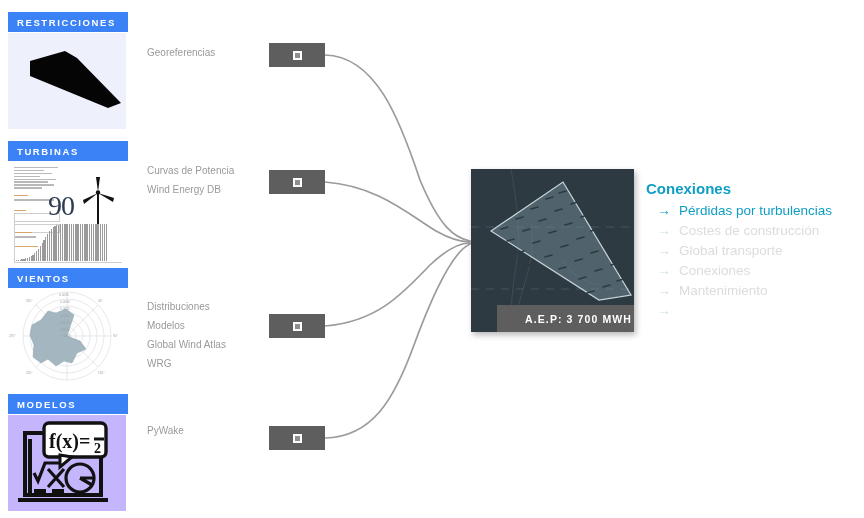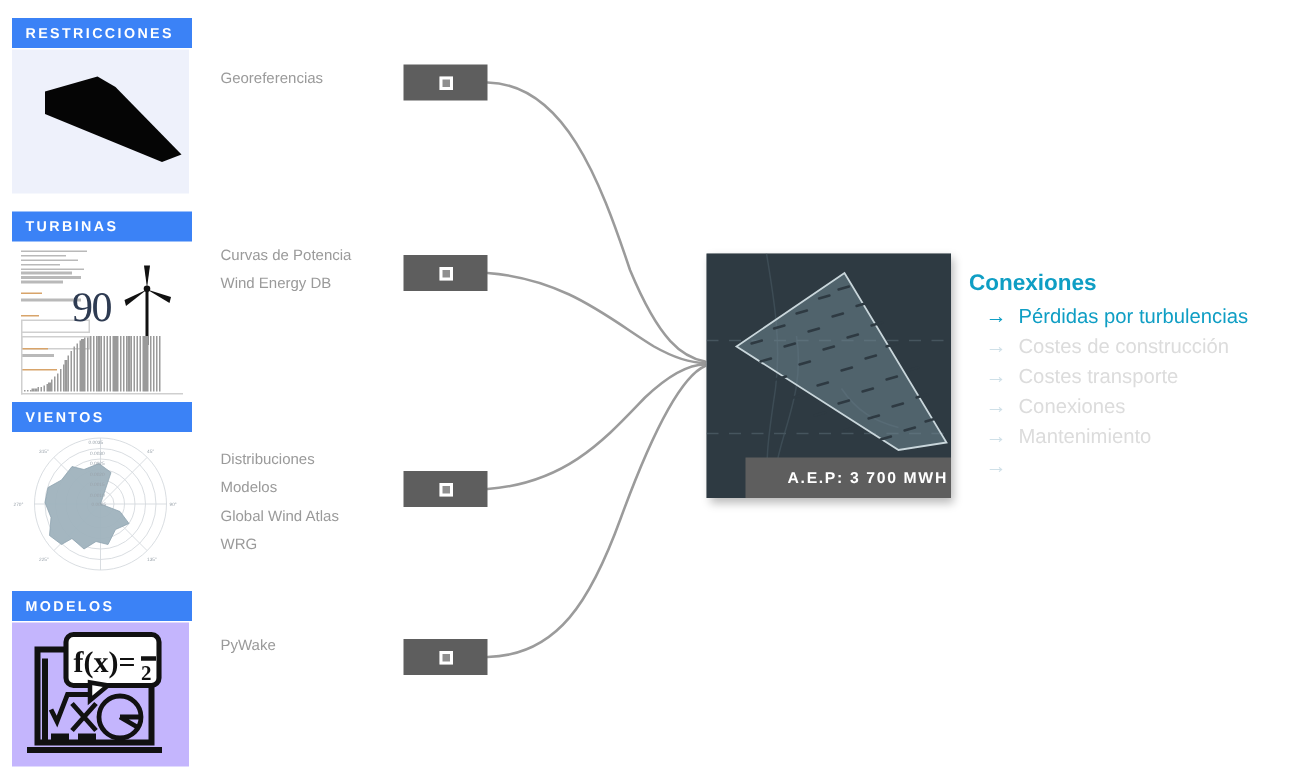--- a/index.html
+++ b/index.html
@@ -355,21 +355,21 @@
     <div class="obj-row active">
       <span class="obj-arrow">→</span>
       <span class="obj-text">Pérdidas por turbulencias</span>
     </div>
     <div class="obj-row dim">
       <span class="obj-arrow">→</span>
       <span class="obj-text">Costes de construcción</span>
     </div>
     <div class="obj-row dim">
       <span class="obj-arrow">→</span>
-      <span class="obj-text">Costes transporte</span>
+      <span class="obj-text">Global transporte</span>
     </div>
     <div class="obj-row dim">
       <span class="obj-arrow">→</span>
       <span class="obj-text">Conexiones</span>
     </div>
     <div class="obj-row dim">
       <span class="obj-arrow">→</span>
       <span class="obj-text">Mantenimiento</span>
     </div>
     <div class="obj-row dim">

